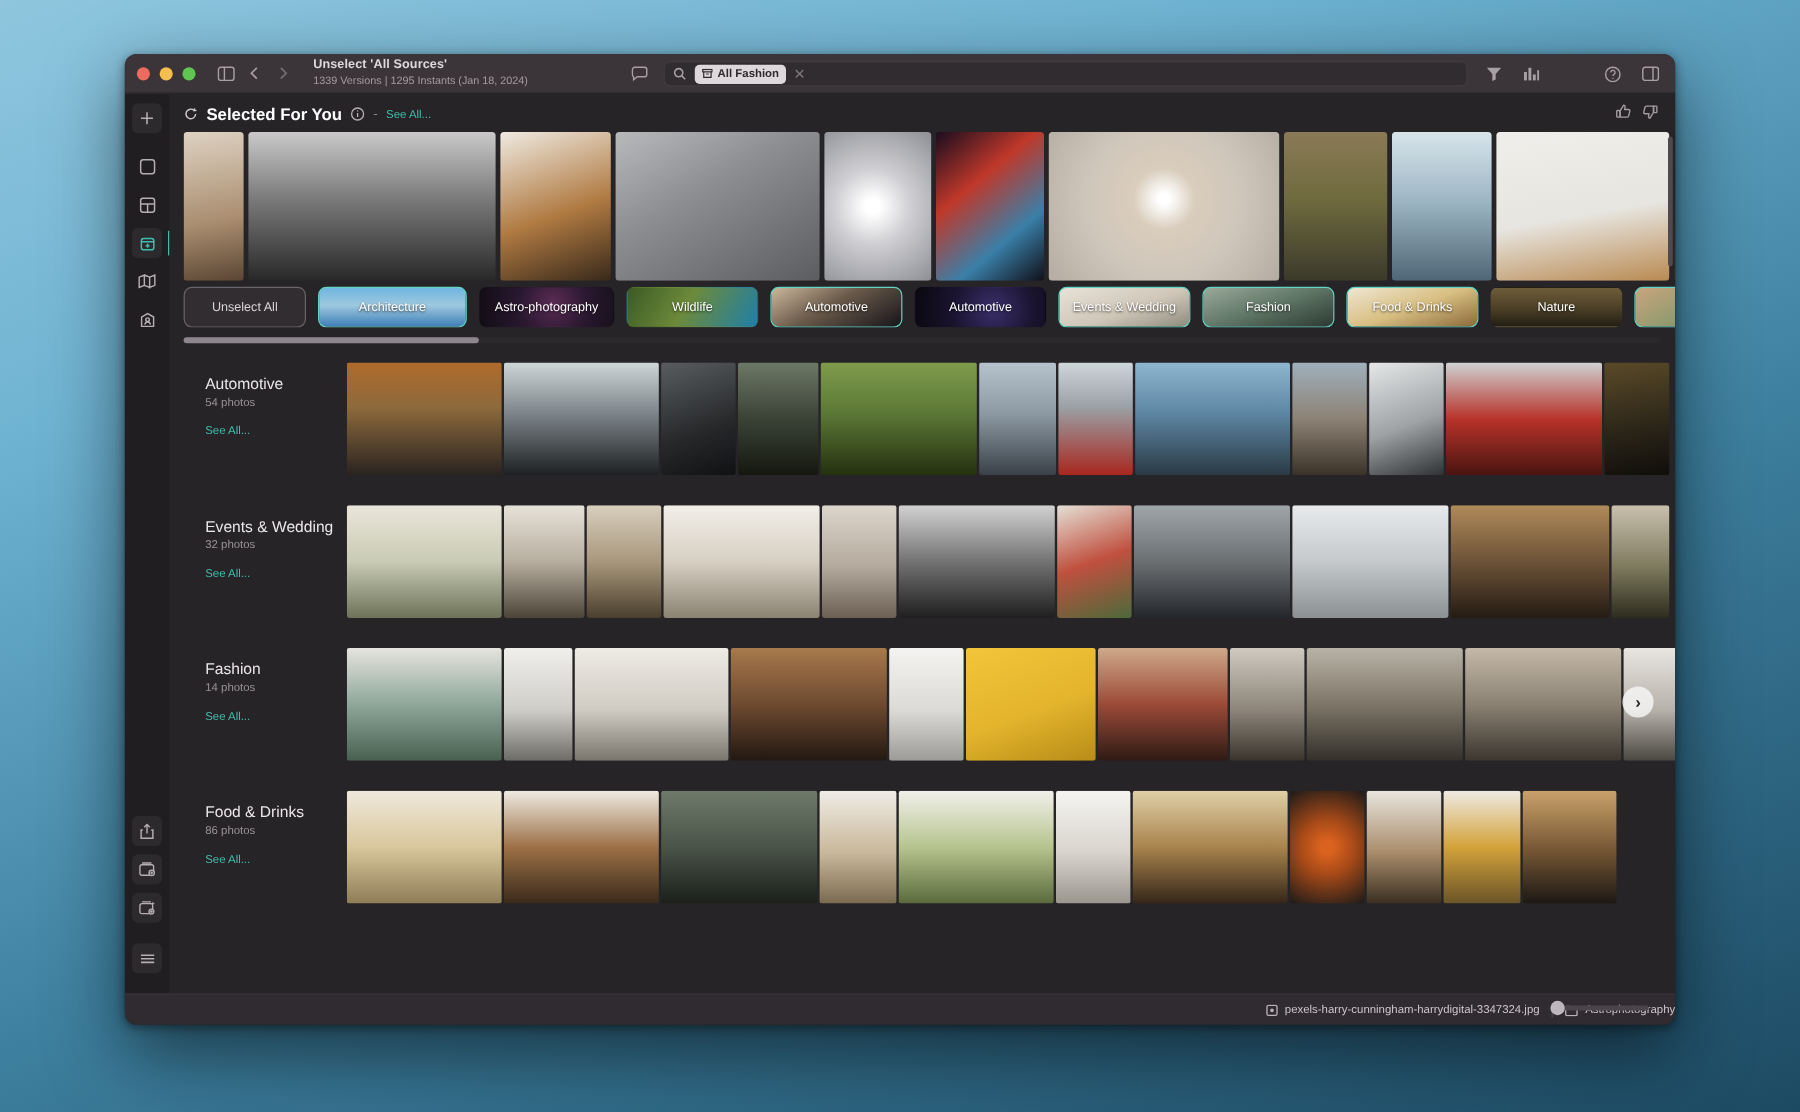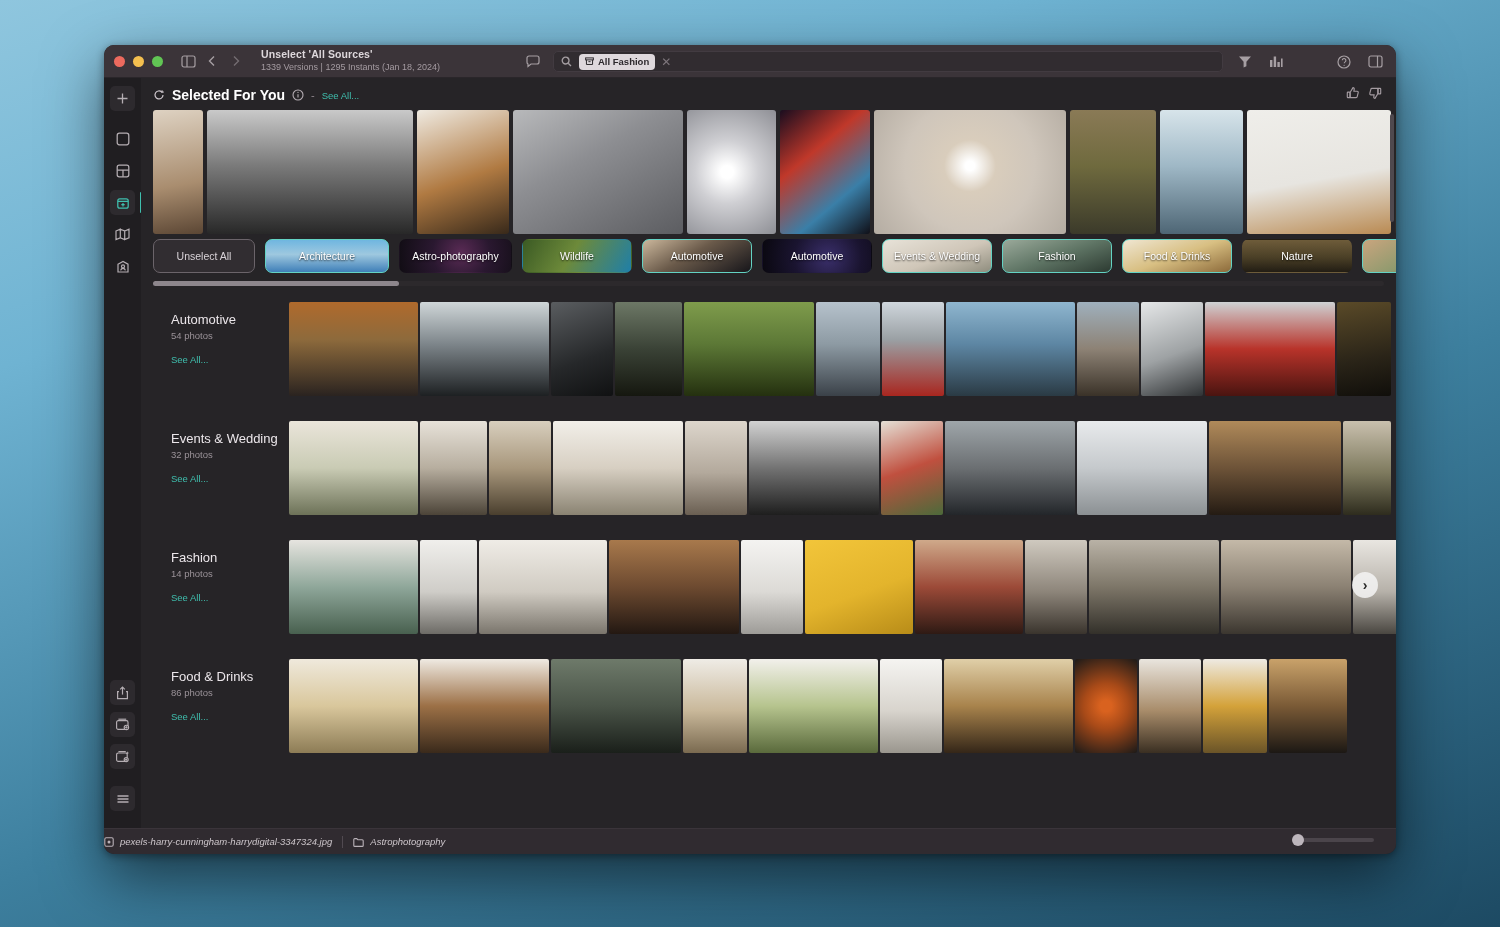--- a/index.html
+++ b/index.html
@@ -175,22 +175,22 @@
     width: 26px; height: 26px; border-radius: 50%;
     background: rgba(245,245,245,.85); color: #2a2a2a;
     display: flex; align-items: center; justify-content: center;
     font-size: 14px; font-weight: bold;
   }
 
   
   .status {
     height: 26px; flex: 0 0 26px;
     background: #302b30; border-top: 1px solid #3a343a;
-    display: flex; align-items: center; justify-content: flex-start;
-    gap: 10px; position: relative; font-style: italic;
+    display: flex; align-items: center; justify-content: flex-end;
+    gap: 10px; position: relative;
   }
   .st-item { display: flex; align-items: center; gap: 6px; font-size: 9.5px; color: #cdc6cb; }
   .st-div { width: 1px; height: 12px; background: #514a51; }
   .zoom-slider {
     position: absolute; right: 22px; top: 9px;
     width: 78px; height: 4px; background: #4b454b; border-radius: 2px;
   }
   .zoom-knob {
     position: absolute; left: -4px; top: -4px;
     width: 12px; height: 12px; border-radius: 50%; background: #bdb6bc;

